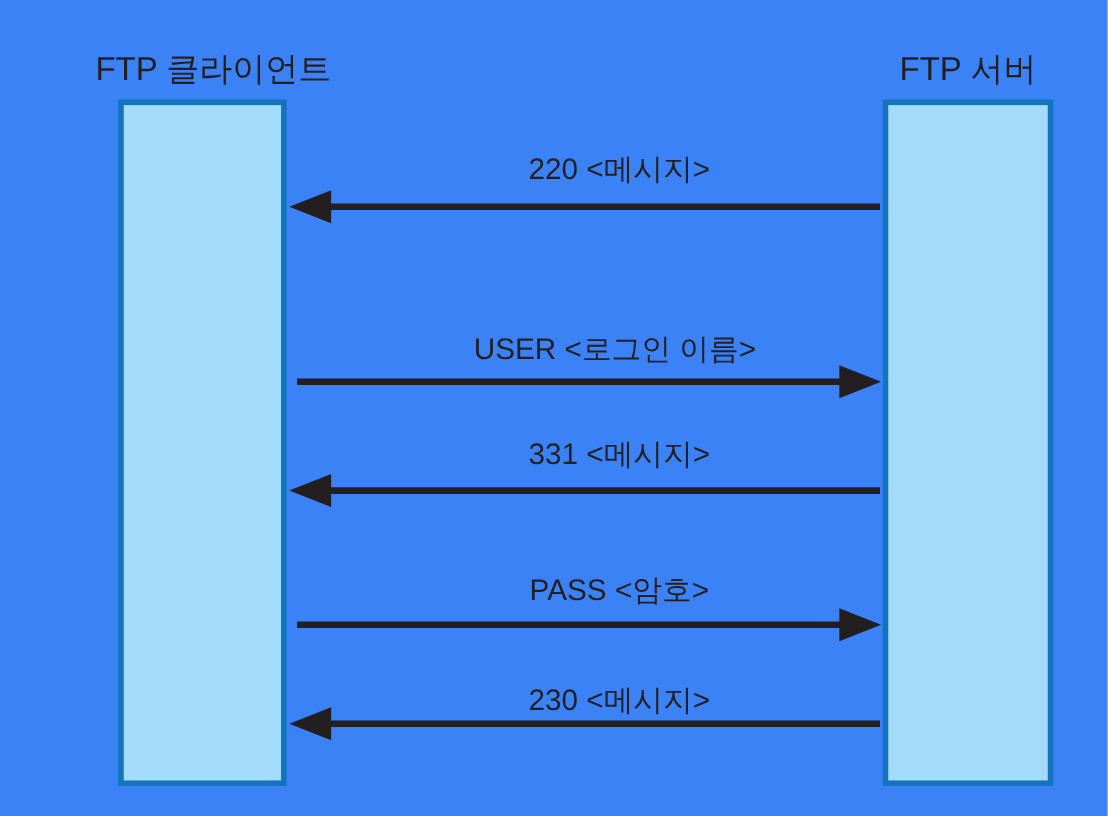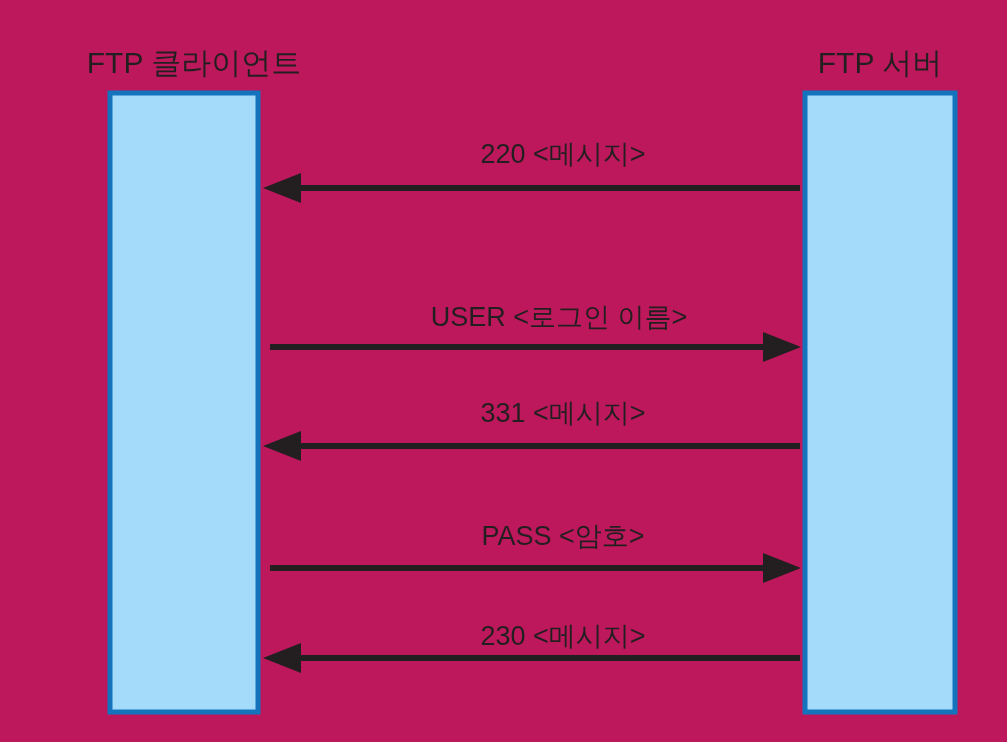--- a/index.html
+++ b/index.html
@@ -50,21 +50,21 @@
     fill: none;
   }
   .msg-head {
     fill: #231f20;
     stroke: none;
   }
 </style>
 </head>
 <body>
 
-<div id="diagram-root" style="background: #be185d;">
+<div id="diagram-root" style="background: #3b82f6;">
   <svg class="diagram-canvas" viewBox="0 0 1007 742">
 
     <g>
       <rect class="lifeline-box" x="110" y="93" width="148" height="619" fill="#a5dbfa" stroke="#1374bd"></rect>
       <text class="lifeline-title" x="194" y="73" fill="#231f20">FTP 클라이언트</text>
     </g>
 
     <g>
       <rect class="lifeline-box" x="805" y="93" width="150" height="619" fill="#a5dbfa" stroke="#1374bd"></rect>
       <text class="lifeline-title" x="880" y="73" fill="#231f20">FTP 서버</text>

